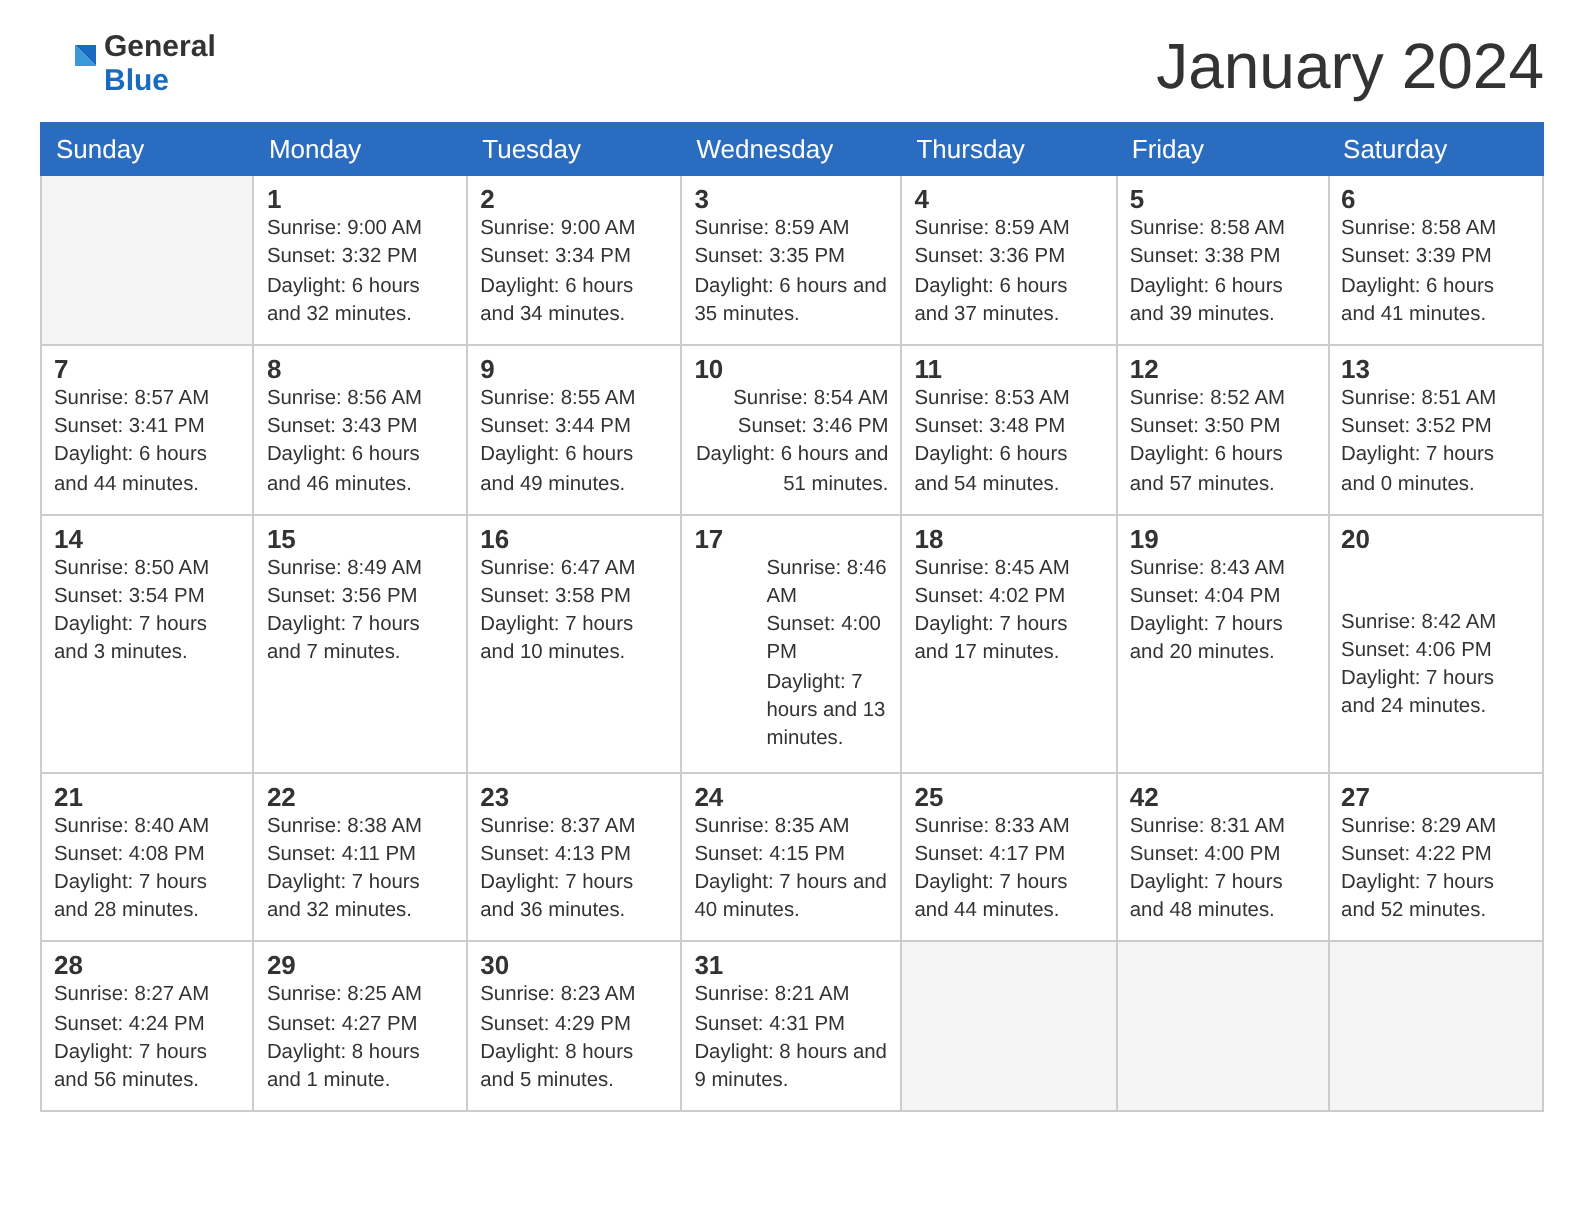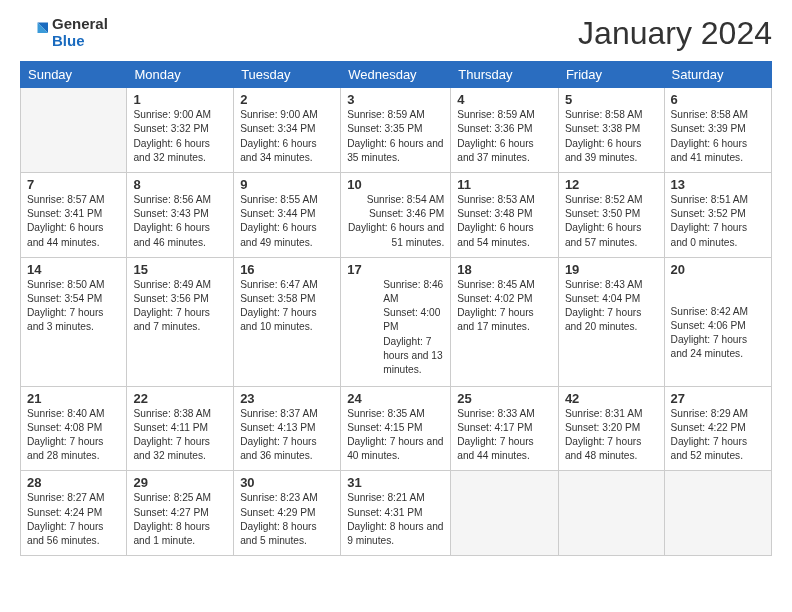--- a/index.html
+++ b/index.html
@@ -288,21 +288,21 @@
           </td>
           <td>
             <span class="day-num">25</span>
             <div class="day-info" style="white-space: pre-line;">Sunrise: 8:33 AM
 Sunset: 4:17 PM
 Daylight: 7 hours and 44 minutes.</div>
           </td>
           <td>
             <span class="day-num">42</span>
             <div class="day-info" style="white-space: pre-line;">Sunrise: 8:31 AM
-Sunset: 3:20 PM
+Sunset: 4:00 PM
 Daylight: 7 hours and 48 minutes.</div>
           </td>
           <td>
             <span class="day-num">27</span>
             <div class="day-info" style="white-space: pre-line;">Sunrise: 8:29 AM
 Sunset: 4:22 PM
 Daylight: 7 hours and 52 minutes.</div>
           </td>
         </tr>
         <tr class="last-row">

